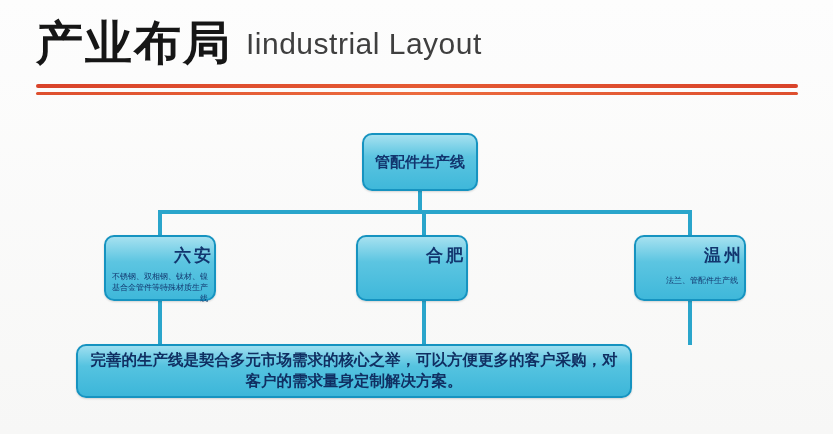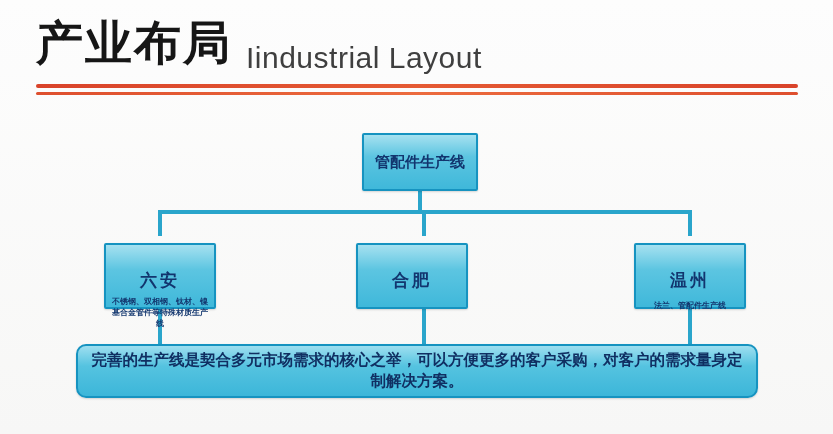--- a/index.html
+++ b/index.html
@@ -14,21 +14,21 @@
     background: linear-gradient(180deg, #fdfdfd 0%, #f7f7f6 100%);
     overflow: hidden;
   }
 
   
   .title-row {
     position: absolute;
     left: 36px;
     top: 12px;
     display: flex;
-    align-items: flex-end;
+    align-items: center;
     white-space: nowrap;
   }
   .title-zh {
     font-size: 47px;
     font-weight: 700;
     color: #161616;
     letter-spacing: 2px;
   }
   .title-en {
     font-size: 30px;
@@ -44,66 +44,65 @@
     border-radius: 2px;
   }
   .rule-top    { top: 84px; height: 4px; background: linear-gradient(90deg, #d9432a, #e55a33, #d9432a); }
   .rule-bottom { top: 92px; height: 3px; background: linear-gradient(90deg, #de4f2e, #ec6b3e, #de4f2e); }
 
   
   .node {
     position: absolute;
     background: linear-gradient(180deg, #a6e1f0 0%, #5cc5e1 40%, #3fb8da 100%);
     border: 2px solid #1693c0;
-    border-radius: 2px;
+    border-radius: 10px;
     box-sizing: border-box;
     color: #12356e;
-    text-align: center;
+    text-align: right;
     box-shadow: 0 1px 2px rgba(0,0,0,0.15);
   }
   .node.root {
     left: 362px; top: 133px;
     width: 116px; height: 58px;
     display: flex; align-items: center; justify-content: center;
     font-size: 15px; font-weight: 700;
   }
   .node.child {
     top: 235px;
     width: 112px; height: 66px;
-    padding-top: 24px;
-    margin-top: 8px;
+    padding-top: 7px;
   }
   .child-title {
     font-size: 17px;
     font-weight: 700;
     letter-spacing: 3px;
   }
   .child-desc {
     margin-top: 4px;
     padding: 0 6px;
     font-size: 8px;
     line-height: 1.4;
-    font-weight: 700;
+    font-weight: 400;
     color: #13376f;
   }
   .pos-luan    { left: 104px; }
   .pos-hefei   { left: 356px; }
   .pos-wenzhou { left: 634px; }
   .pos-wenzhou .child-desc { margin-top: 8px; }
 
   
   .conn { position: absolute; background: #2aa5cb; }
   .conn.v { width: 4px; }
   .conn.h { height: 4px; }
 
   
   .footer-banner {
     position: absolute;
     left: 76px; top: 344px;
-    width: 682px; height: 54px;
+    width: 556px; height: 54px;
     background: linear-gradient(180deg, #9edff0 0%, #55c3e0 40%, #3cb6d9 100%);
     border: 2px solid #1693c0;
     border-radius: 10px;
     box-sizing: border-box;
     display: flex; align-items: center; justify-content: center;
     color: #102f62;
     font-size: 15.5px;
     font-weight: 700;
     text-align: center;
     padding: 0 10px;

